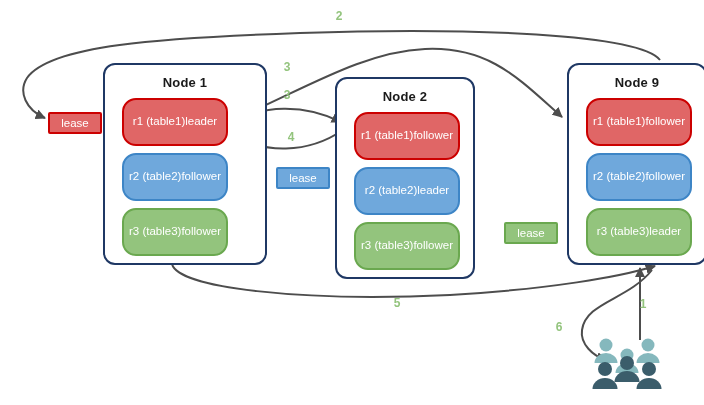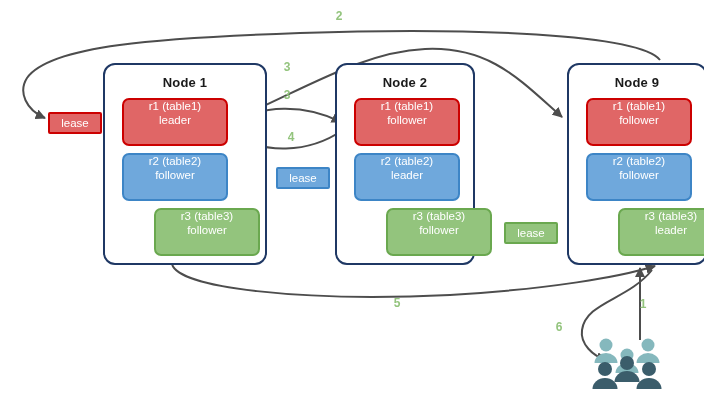--- a/index.html
+++ b/index.html
@@ -43,33 +43,32 @@
     font-weight: bold;
     color: #1a1a1a;
     letter-spacing: 0.2px;
   }
   .range {
     position: absolute;
     box-sizing: border-box;
     left: 17px;
     width: 106px;
     height: 48px;
-    border-radius: 7px;
+    border-radius: 14px;
     display: flex;
-    flex-direction: column;
     align-items: center;
-    justify-content: flex-start;
+    justify-content: center;
     line-height: 1.2;
     font-size: 11.5px;
     color: #ffffff;
   }
   .range .l1, .range .l2 { display: block; }
   .range-red   { background: #e06666; border: 2px solid #cc0000; }
   .range-blue  { background: #6fa8dc; border: 2px solid #3d85c6; }
-  .range-green { background: #93c47d; border: 2px solid #6aa84f; margin-left: 32px; }
+  .range-green { background: #93c47d; border: 2px solid #6aa84f; }
   .r-slot-1 { top: 33px; }
   .r-slot-2 { top: 88px; }
   .r-slot-3 { top: 143px; }
 
   .lease {
     position: absolute;
     box-sizing: border-box;
     border-radius: 2px;
     display: flex;
     align-items: center;
@@ -137,21 +136,21 @@
     <div class="range range-blue r-slot-2">
       <span class="l1">r2 (table2)</span>
       <span class="l2">follower</span>
     </div>
     <div class="range range-green r-slot-3">
       <span class="l1">r3 (table3)</span>
       <span class="l2">follower</span>
     </div>
   </div>
 
-  <div class="node" style="left:335px; top:63px; width:140px; height:202px;">
+  <div class="node" style="left:335px; top:77px; width:140px; height:202px;">
     <div class="node-title">Node 2</div>
 
     <div class="range range-red r-slot-1">
       <span class="l1">r1 (table1)</span>
       <span class="l2">follower</span>
     </div>
     <div class="range range-blue r-slot-2">
       <span class="l1">r2 (table2)</span>
       <span class="l2">leader</span>
     </div>

